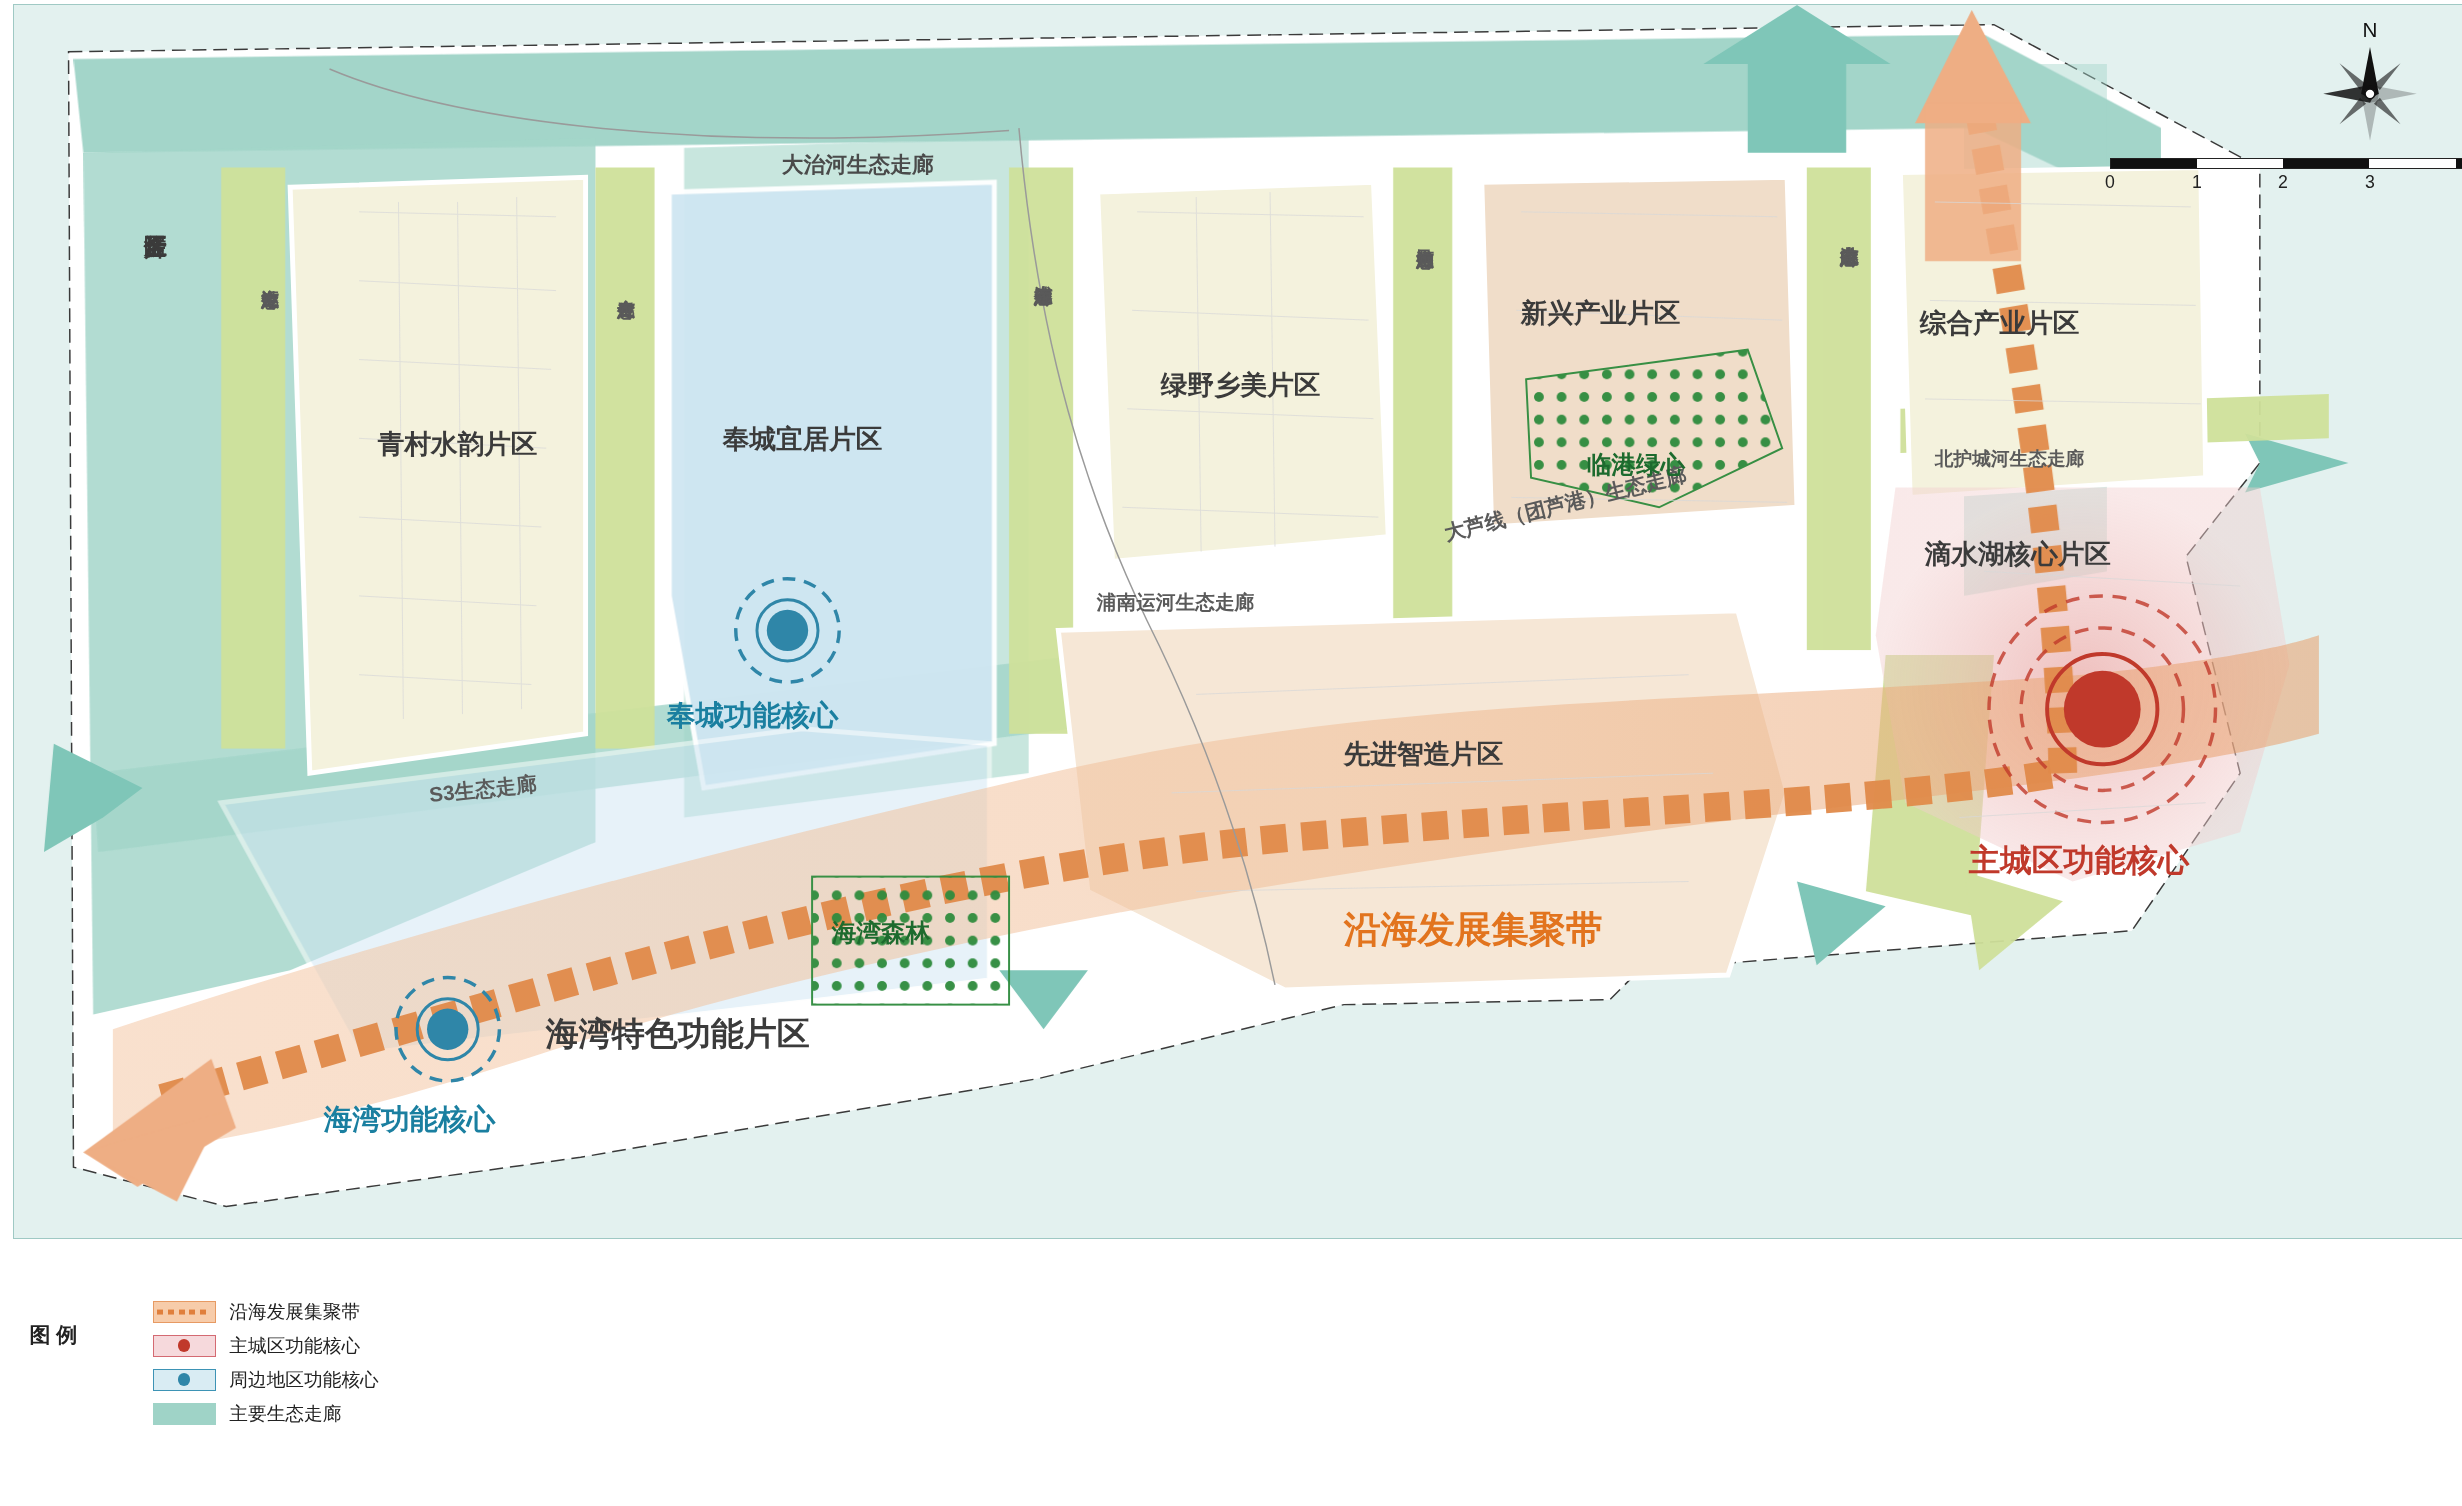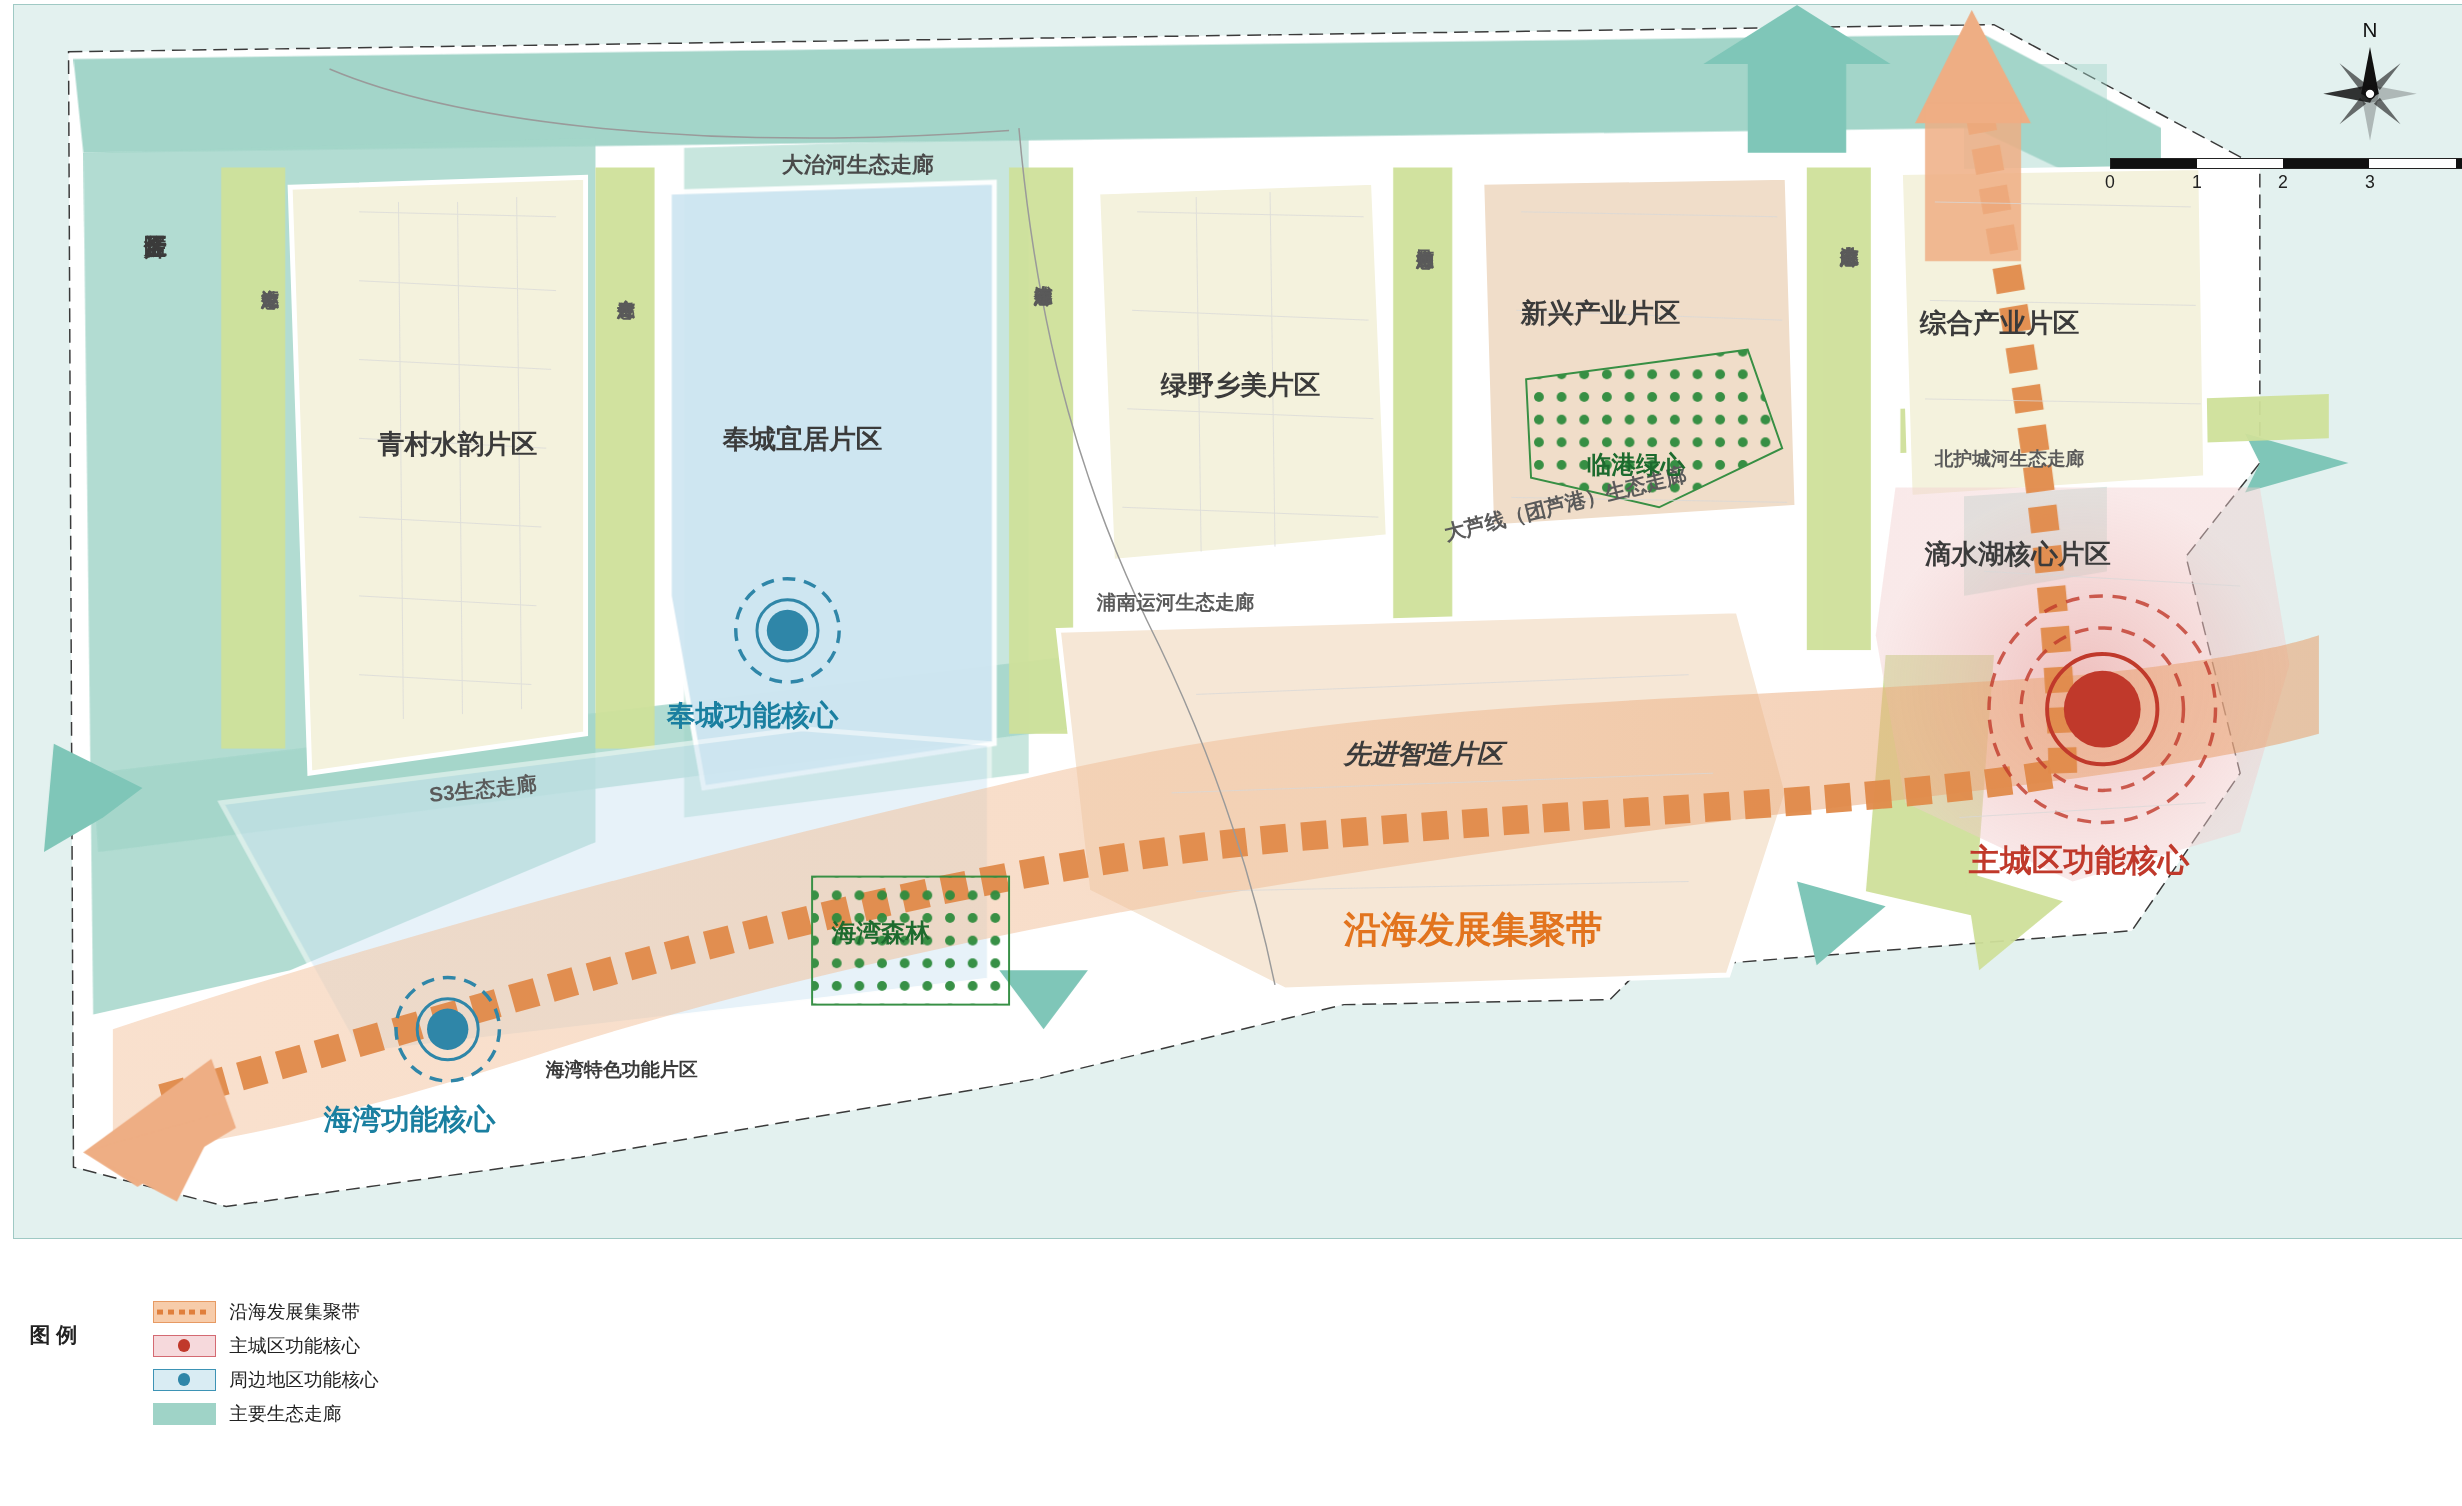--- a/index.html
+++ b/index.html
@@ -169,22 +169,22 @@
       </g>
     </svg>
 
     <div class="lbl v" style="left:129px;top:212px;font-size:22.7px;">金汇居住片区</div>
     <div class="lbl" style="left:364px;top:424px;font-size:26.6px;">青村水韵片区</div>
     <div class="lbl" style="left:709px;top:419px;font-size:26.6px;">奉城宜居片区</div>
     <div class="lbl" style="left:1147px;top:335px;font-size:26.6px;margin-top:30px;">绿野乡美片区</div>
     <div class="lbl" style="left:1507px;top:293px;font-size:26.6px;">新兴产业片区</div>
     <div class="lbl" style="left:1906px;top:303px;font-size:26.6px;">综合产业片区</div>
     <div class="lbl" style="left:1911px;top:534px;font-size:26.6px;">滴水湖核心片区</div>
-    <div class="lbl" style="left:1330px;top:734px;font-size:26.6px;font-style:italic;">先进智造片区</div>
-    <div class="lbl" style="left:532px;top:1054px;font-size:19px;">海湾特色功能片区</div>
+    <div class="lbl" style="left:1330px;top:734px;font-size:26.6px;">先进智造片区</div>
+    <div class="lbl" style="left:532px;top:1010px;font-size:33px;">海湾特色功能片区</div>
 
     <div class="lbl" style="left:768px;top:148px;font-size:21.7px;color:#4a4a4a;">大治河生态走廊</div>
     <div class="lbl v" style="left:246px;top:271px;font-size:17.7px;color:#5a5a5a;">金汇港生态走廊</div>
     <div class="lbl v" style="left:602px;top:281px;font-size:17.7px;color:#5a5a5a;">金青生态走廊</div>
     <div class="lbl v" style="left:1019px;top:266px;font-size:18.7px;color:#5a5a5a;">浦奉生态走廊</div>
     <div class="lbl v" style="left:1401px;top:231px;font-size:17.7px;color:#5a5a5a;">渤马河生态走廊</div>
     <div class="lbl v" style="left:1825px;top:227px;font-size:18.7px;color:#5a5a5a;">白龙港生态走廊</div>
     <div class="lbl" style="left:1921px;top:443px;font-size:18.7px;color:#5a5a5a;">北护城河生态走廊</div>
     <div class="lbl" style="left:1083px;top:586px;font-size:19.7px;color:#5a5a5a;">浦南运河生态走廊</div>
     <div class="lbl" style="left:1428px;top:517px;font-size:20.7px;color:#5a5a5a;transform:rotate(-14deg);transform-origin:left top;">大芦线（团芦港）生态走廊</div>

